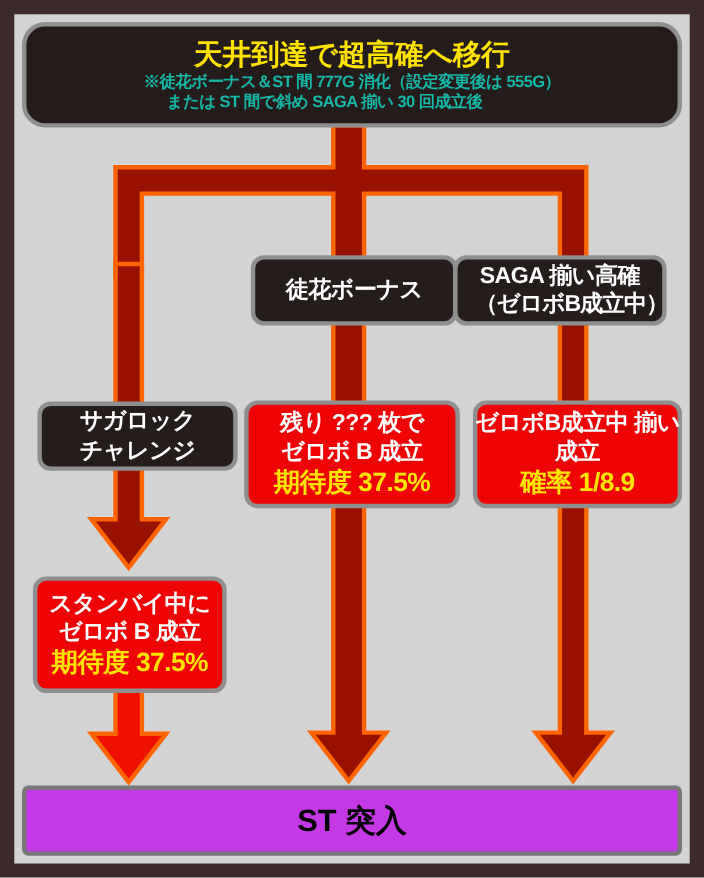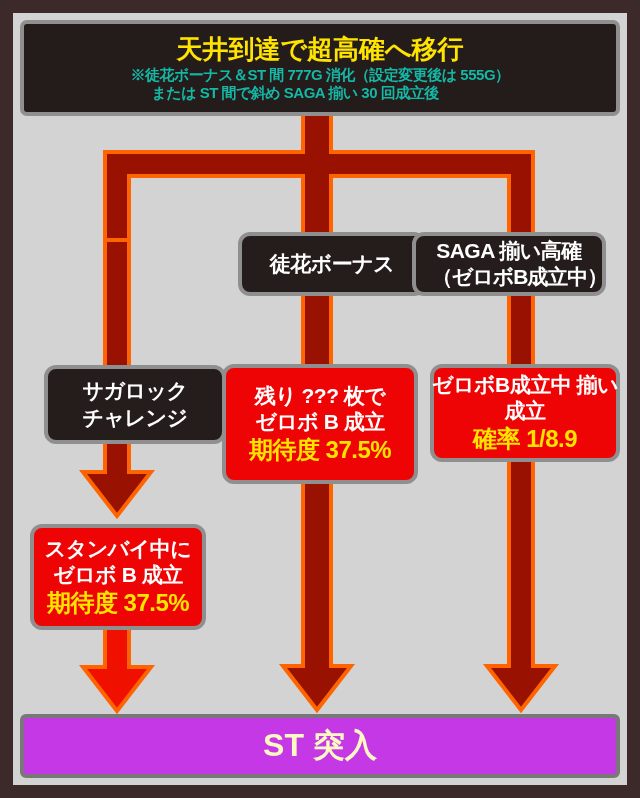--- a/index.html
+++ b/index.html
@@ -23,34 +23,34 @@
   .panel.black { background:#251c1c; color:#ffffff; }
   .panel.red   { background:#ee0404; color:#ffffff; }
 
   .line  { white-space:nowrap; font-size:21px; line-height:1.24; letter-spacing:-0.5px; }
   .line.tight { letter-spacing:-1px;margin-left:21px; }
   .hl    { white-space:nowrap; font-size:24px; line-height:1.25; color:#ffe400; letter-spacing:-0.5px; }
 
   .header-panel {
     position:absolute; left:20px; top:20px; width:600px; height:96px;
     box-sizing:border-box; background:#241b1b;
-    border:4px solid #8f8f8f; border-radius:7px; z-index:2;
+    border:4px solid #8f8f8f; border-radius:21px; z-index:2;
     display:flex; flex-direction:column; align-items:center; justify-content:center;
   }
   .header-title { color:#ffe400; font-size:26px; line-height:1.2; white-space:nowrap; }
   .header-notes { width:fit-content; margin:1px auto 0; text-align:left; }
   .header-note  { color:#14b8a6; font-size:15px; line-height:1.22; white-space:nowrap; letter-spacing:-0.5px; }
   .header-note.indent { padding-left:21px; }
 
   .footer-bar {
     position:absolute; left:20px; top:714px; width:600px; height:64px;
     box-sizing:border-box; background:#c438e6;
     border:4px solid #787878; border-radius:6px; z-index:2;
     display:flex; align-items:center; justify-content:center;
-    color:#fef9c3; font-size:32px; white-space:nowrap;
+    color:#000000; font-size:28px; white-space:nowrap;
   }
 </style>
 </head>
 <body>
 
 <div class="stage">
 
   <svg class="pipes" width="640" height="798" viewBox="0 0 640 798">
     <path d="M105,152 H303 V114 H331 V152 H533 V250 H509 V176 H331 V250 H303 V176 H129 V250 H105 Z" fill="#991100" stroke="#ff6400" stroke-width="4"></path>
     <path d="M105,240 H129 V472 H151 L117,516 L83,472 H105 Z" fill="#991100" stroke="#ff6400" stroke-width="4"></path>
@@ -61,35 +61,35 @@
 
   <div class="header-panel">
     <div class="header-title">天井到達で超高確へ移行</div>
     <div class="header-notes">
       <div class="header-note">※徒花ボーナス＆ST 間 777G 消化（設定変更後は 555G）</div>
       <div class="header-note indent">または ST 間で斜め SAGA 揃い 30 回成立後</div>
     </div>
   </div>
 
 
-  <div class="panel black" style="left:238px;top:232px;width:188px;height:64px">
+  <div class="panel black" style="left:228px;top:232px;width:188px;height:64px">
     <div class="line">徒花ボーナス</div>
   </div>
 
   <div class="panel black" style="left:412px;top:232px;width:194px;height:64px">
     <div class="line">SAGA 揃い高確</div>
     <div class="line tight">（ゼロボB成立中）</div>
   </div>
 
-  <div class="panel black" style="left:44px;top:365px;width:182px;height:79px">
+  <div class="panel black" style="left:34px;top:365px;width:182px;height:63px">
     <div class="line">サガロック</div>
     <div class="line">チャレンジ</div>
   </div>
 
-  <div class="panel red" style="left:222px;top:364px;width:196px;height:120px">
+  <div class="panel red" style="left:222px;top:364px;width:196px;height:98px">
     <div class="line">残り ??? 枚で</div>
     <div class="line">ゼロボ B 成立</div>
     <div class="hl">期待度 37.5%</div>
   </div>
 
   <div class="panel red" style="left:430px;top:364px;width:190px;height:98px">
     <div class="line">ゼロボB成立中 揃い</div>
     <div class="line">成立</div>
     <div class="hl">確率 1/8.9</div>
   </div>

